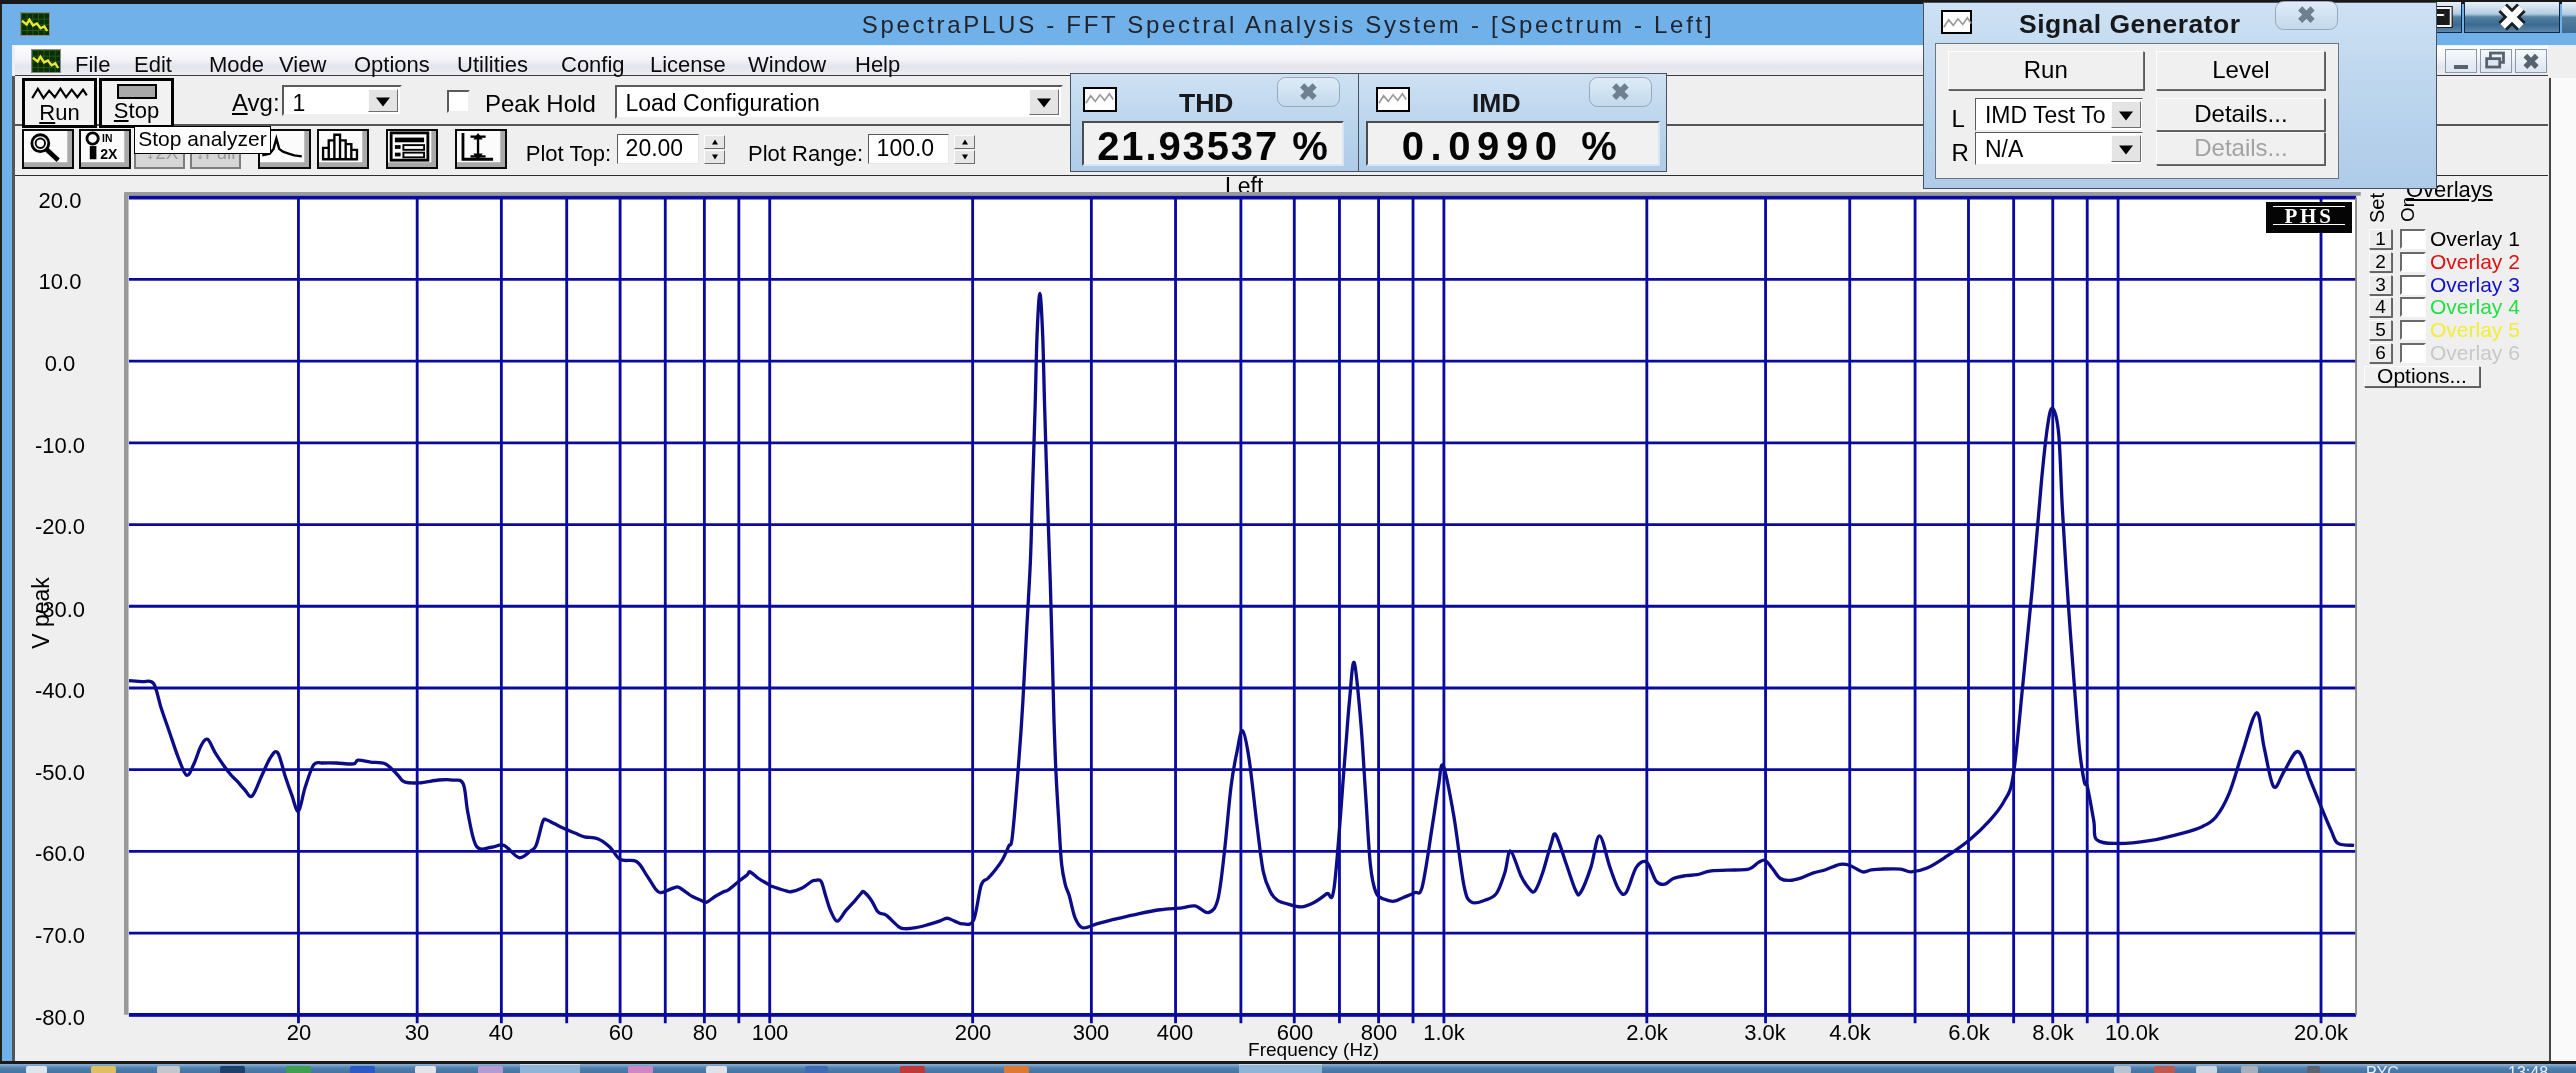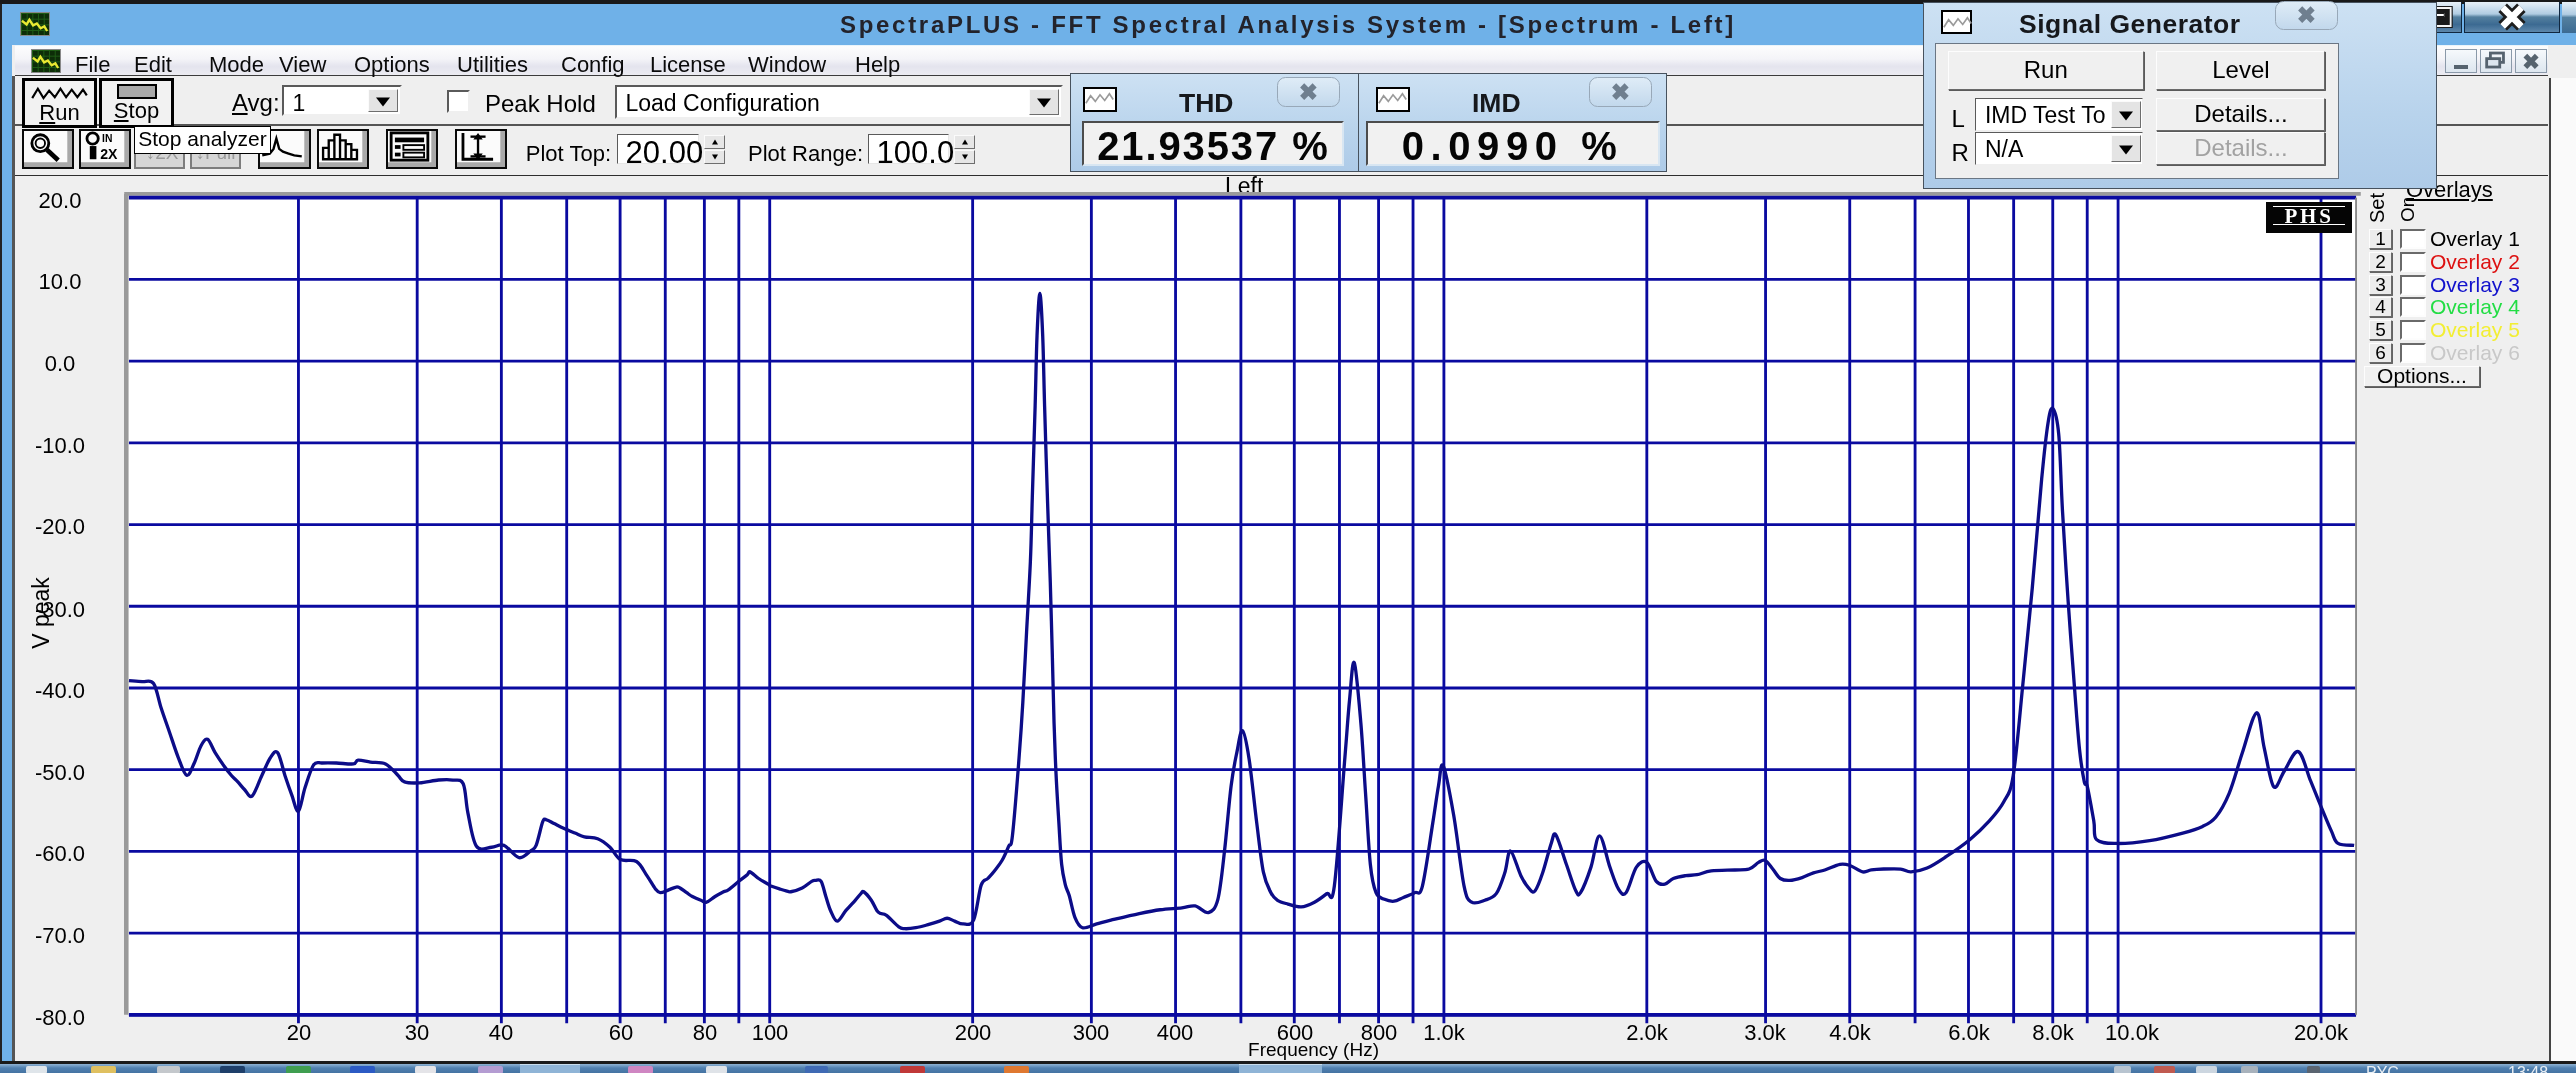--- a/index.html
+++ b/index.html
@@ -1,20 +1,20 @@
 <!DOCTYPE html>
 <html style="font-size:15px"><head><meta charset="utf-8"><style>
 *{margin:0;padding:0;box-sizing:border-box}
 html,body{width:2576px;height:1074px;overflow:hidden}
 body{font-family:"Liberation Sans",sans-serif;background:#efefef;position:relative}
 .a{position:absolute}
 
 #topline{left:0;top:0;width:2576px;height:3.8px;background:#191919}
 #title{left:0;top:3.8px;width:2576px;height:41px;background:#6fb1e8}
-#titletxt{left:805px;top:11.4px;width:966px;text-align:center;font-size:24px;font-weight:bold;
+#titletxt{left:805px;top:11.4px;width:966px;text-align:center;font-size:24px;font-weight:normal;
  letter-spacing:2.7px;color:#23232b;white-space:nowrap}
 .appicon{width:30px;height:24px;background:#0d2d08;border:0.9px solid #888;
  background-image:linear-gradient(#1e5c14 0.9px,transparent 0.9px),linear-gradient(90deg,#1e5c14 0.9px,transparent 0.9px);
  background-size:5.7px 5.7px}
 
 .cap{top:1.9px;height:31px;border:1.9px solid #10273f;border-top:none;
  background:linear-gradient(180deg,#e8f1f8 0%,#b0cce2 40%,#54809f 50%,#3c6a92 75%,#5d87ab 100%)}
 .cap .g{position:absolute;left:50%;top:50%;transform:translate(-50%,-50%)}
 
 #menubar{left:15px;top:45px;width:2533px;height:31px;
@@ -27,21 +27,21 @@
 #toolbar{left:15px;top:78px;width:2533px;height:98px;background:#efefef;border-bottom:1.9px solid #2e2e2e}
 #tbsep{left:15px;top:124px;width:1908px;height:1.9px;background:#555}
 .bigbtn{top:78px;height:50px;border:3.8px solid #000;background:#f2f2f2;text-align:center}
 .bigbtn span{font-size:23px;color:#000}
 .tbtn{top:129px;width:52px;height:40px;border:2.8px solid #0a0a0a;background:#fbfbfb;
  box-shadow:inset -4.7px -4.7px 0 #a9a9a9}
 .gbtn{top:129px;width:51px;height:40px;border:2.8px solid #7d7d7d;background:#d6d6d6;color:#9a9a9a;
  font-size:19px;text-align:center;line-height:44px}
 .lbl{font-size:24px;color:#000;white-space:nowrap}
 .field{background:#fff;border:1.9px solid;border-color:#5a5a5a #e6e6e6 #e6e6e6 #5a5a5a;
- font-size:31px;color:#000;padding-left:7.6px}
+ font-size:23px;color:#000;padding-left:7.6px}
 .combo{background:#fff;border:2.8px solid;border-color:#5a5a5a #efefef #efefef #5a5a5a}
 .combo .txt{position:absolute;left:8.5px;top:2.8px;font-size:23px;color:#000;white-space:nowrap}
 .drop{position:absolute;right:1.9px;top:1.9px;bottom:1.9px;width:30px;background:#e4e4e4;
  border:1.9px solid;border-color:#fbfbfb #6e6e6e #6e6e6e #fbfbfb}
 .arr{position:absolute;left:50%;top:55%;transform:translate(-50%,-50%);width:0;height:0;
  border:7.6px solid transparent;border-top:9.5px solid #000;border-bottom:none}
 .spin{width:21px;height:29px}
 .spin>div{position:absolute;left:0;width:21px;height:14px;background:#e6e6e6;
  border:1.9px solid;border-color:#fbfbfb #6e6e6e #6e6e6e #fbfbfb}
 .sarr{position:absolute;left:50%;top:50%;transform:translate(-50%,-50%);width:0;height:0;

